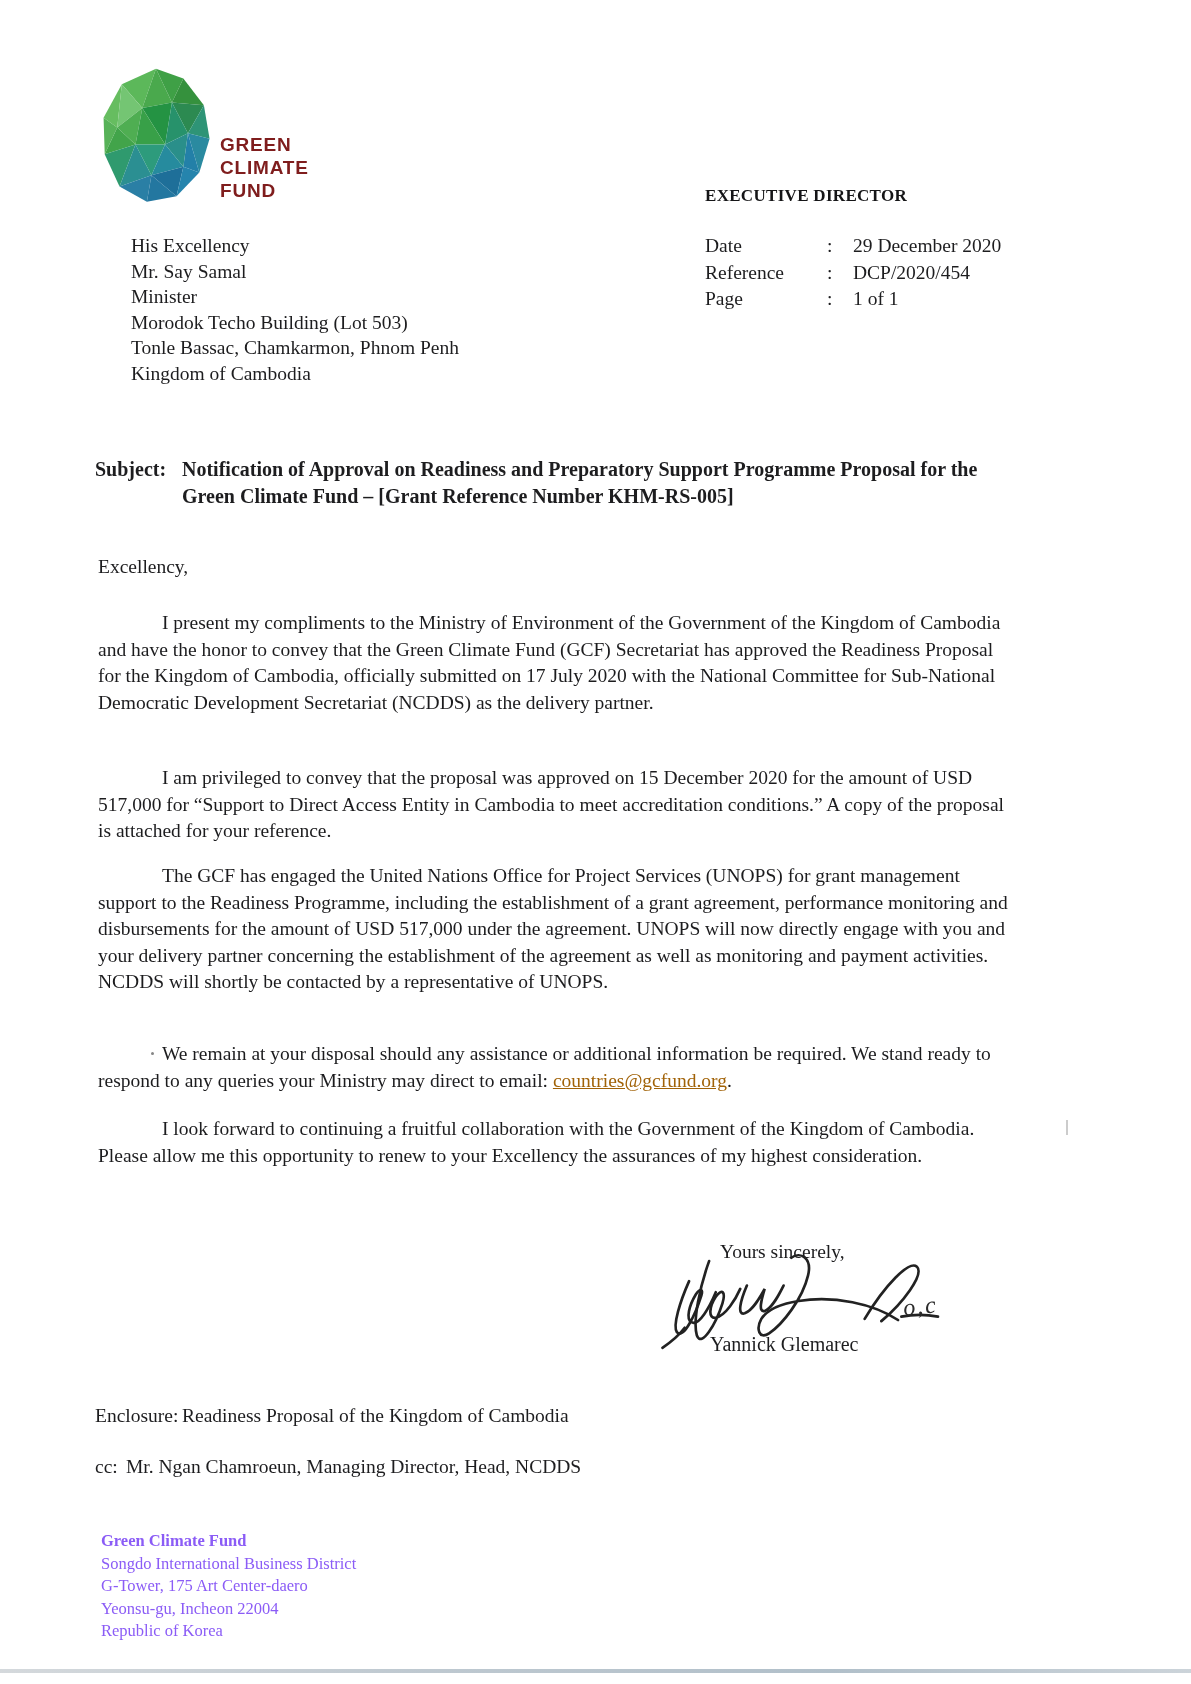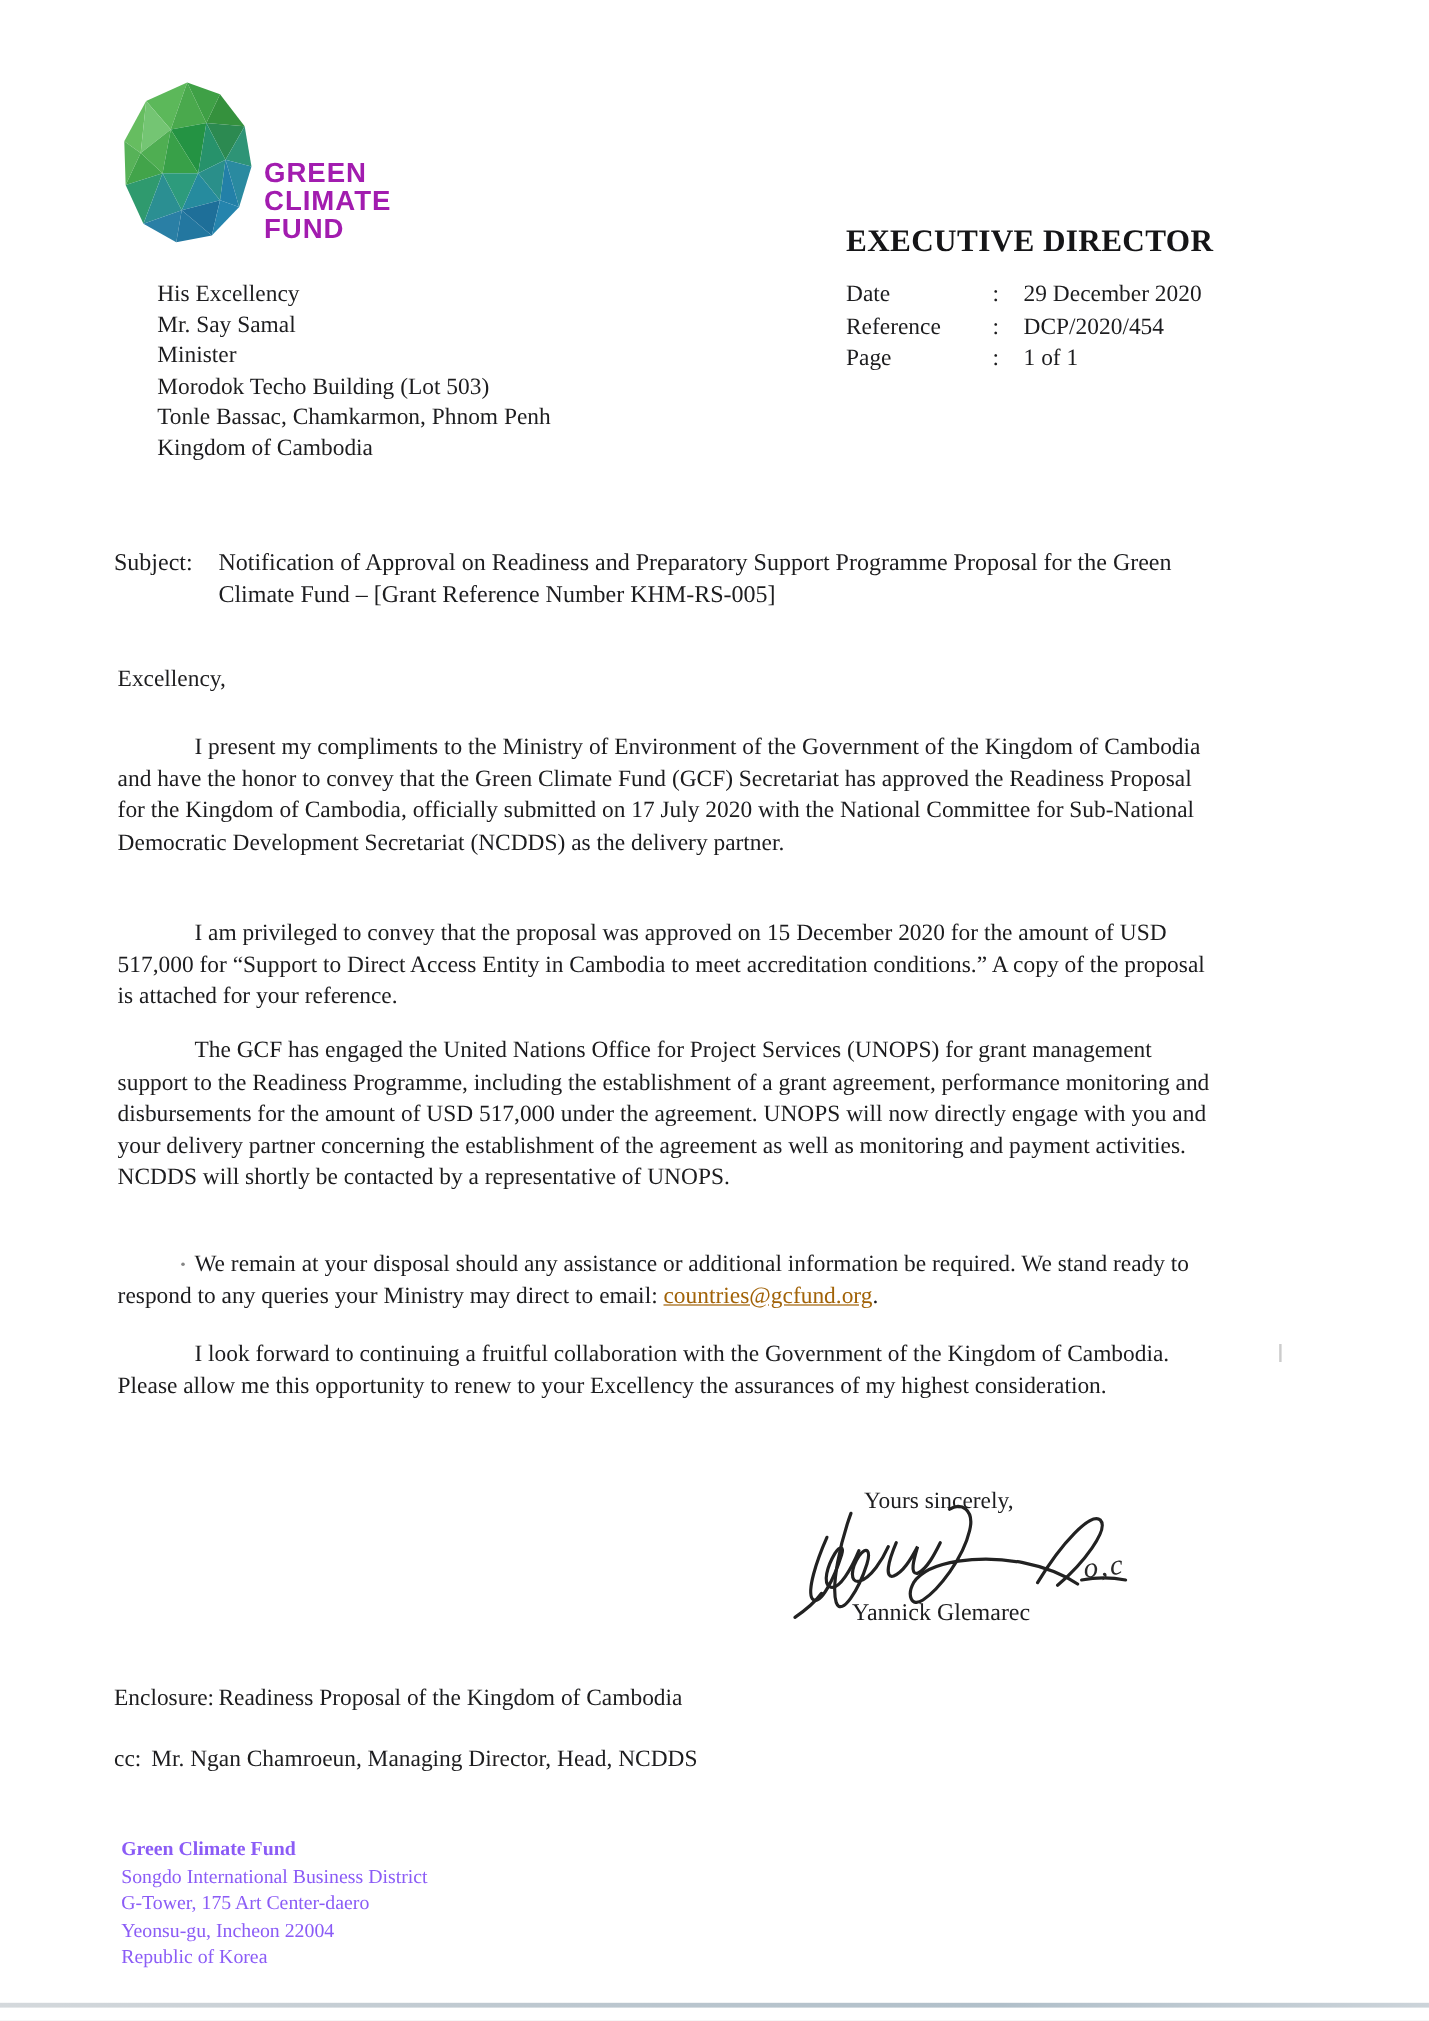--- a/index.html
+++ b/index.html
@@ -9,44 +9,44 @@
     background:#ffffff;
     overflow:hidden;
     font-family:"Liberation Serif","DejaVu Serif",serif;
     color:#1d1d1f;
   }
   
   .logo-globe{position:absolute;left:99px;top:66px;width:114px;height:140px;}
   .logo-text{
     position:absolute;left:220px;top:133px;
     font-family:"Liberation Sans","DejaVu Sans",sans-serif;
-    font-weight:bold;font-size:23px;line-height:23px;
-    letter-spacing:0.8px;color:#a21caf;
+    font-weight:bold;font-size:19px;line-height:23px;
+    letter-spacing:0.8px;color:#7f1d1d;
   }
   
   .exec-title{
     position:absolute;left:705px;top:186px;
-    font-weight:bold;font-size:26px;color:#151517;
+    font-weight:bold;font-size:17px;color:#151517;
     letter-spacing:0.3px;
   }
   .meta{
     position:absolute;left:705px;top:233px;
     display:grid;grid-template-columns:122px 26px auto;
     font-size:19.5px;line-height:26.5px;
   }
   
   .recipient{
     position:absolute;left:98px;top:233px;
     font-size:19.5px;line-height:25.5px;
   }
   .recipient div{white-space:nowrap;margin-left:33px;}
   
   .subject{
     position:absolute;left:95px;top:456px;width:930px;
-    display:flex;font-weight:normal;font-size:20px;line-height:27px;
+    display:flex;font-weight:bold;font-size:20px;line-height:27px;
   }
   .subject .subj-label{width:87px;flex:0 0 87px;}
   .subject .subj-text{flex:1;}
   
   .bodypara{
     position:absolute;left:98px;width:912px;
     font-size:19.5px;line-height:26.5px;margin:0;
     color:#1c1c1e;
   }
   .indent{text-indent:64px;}

